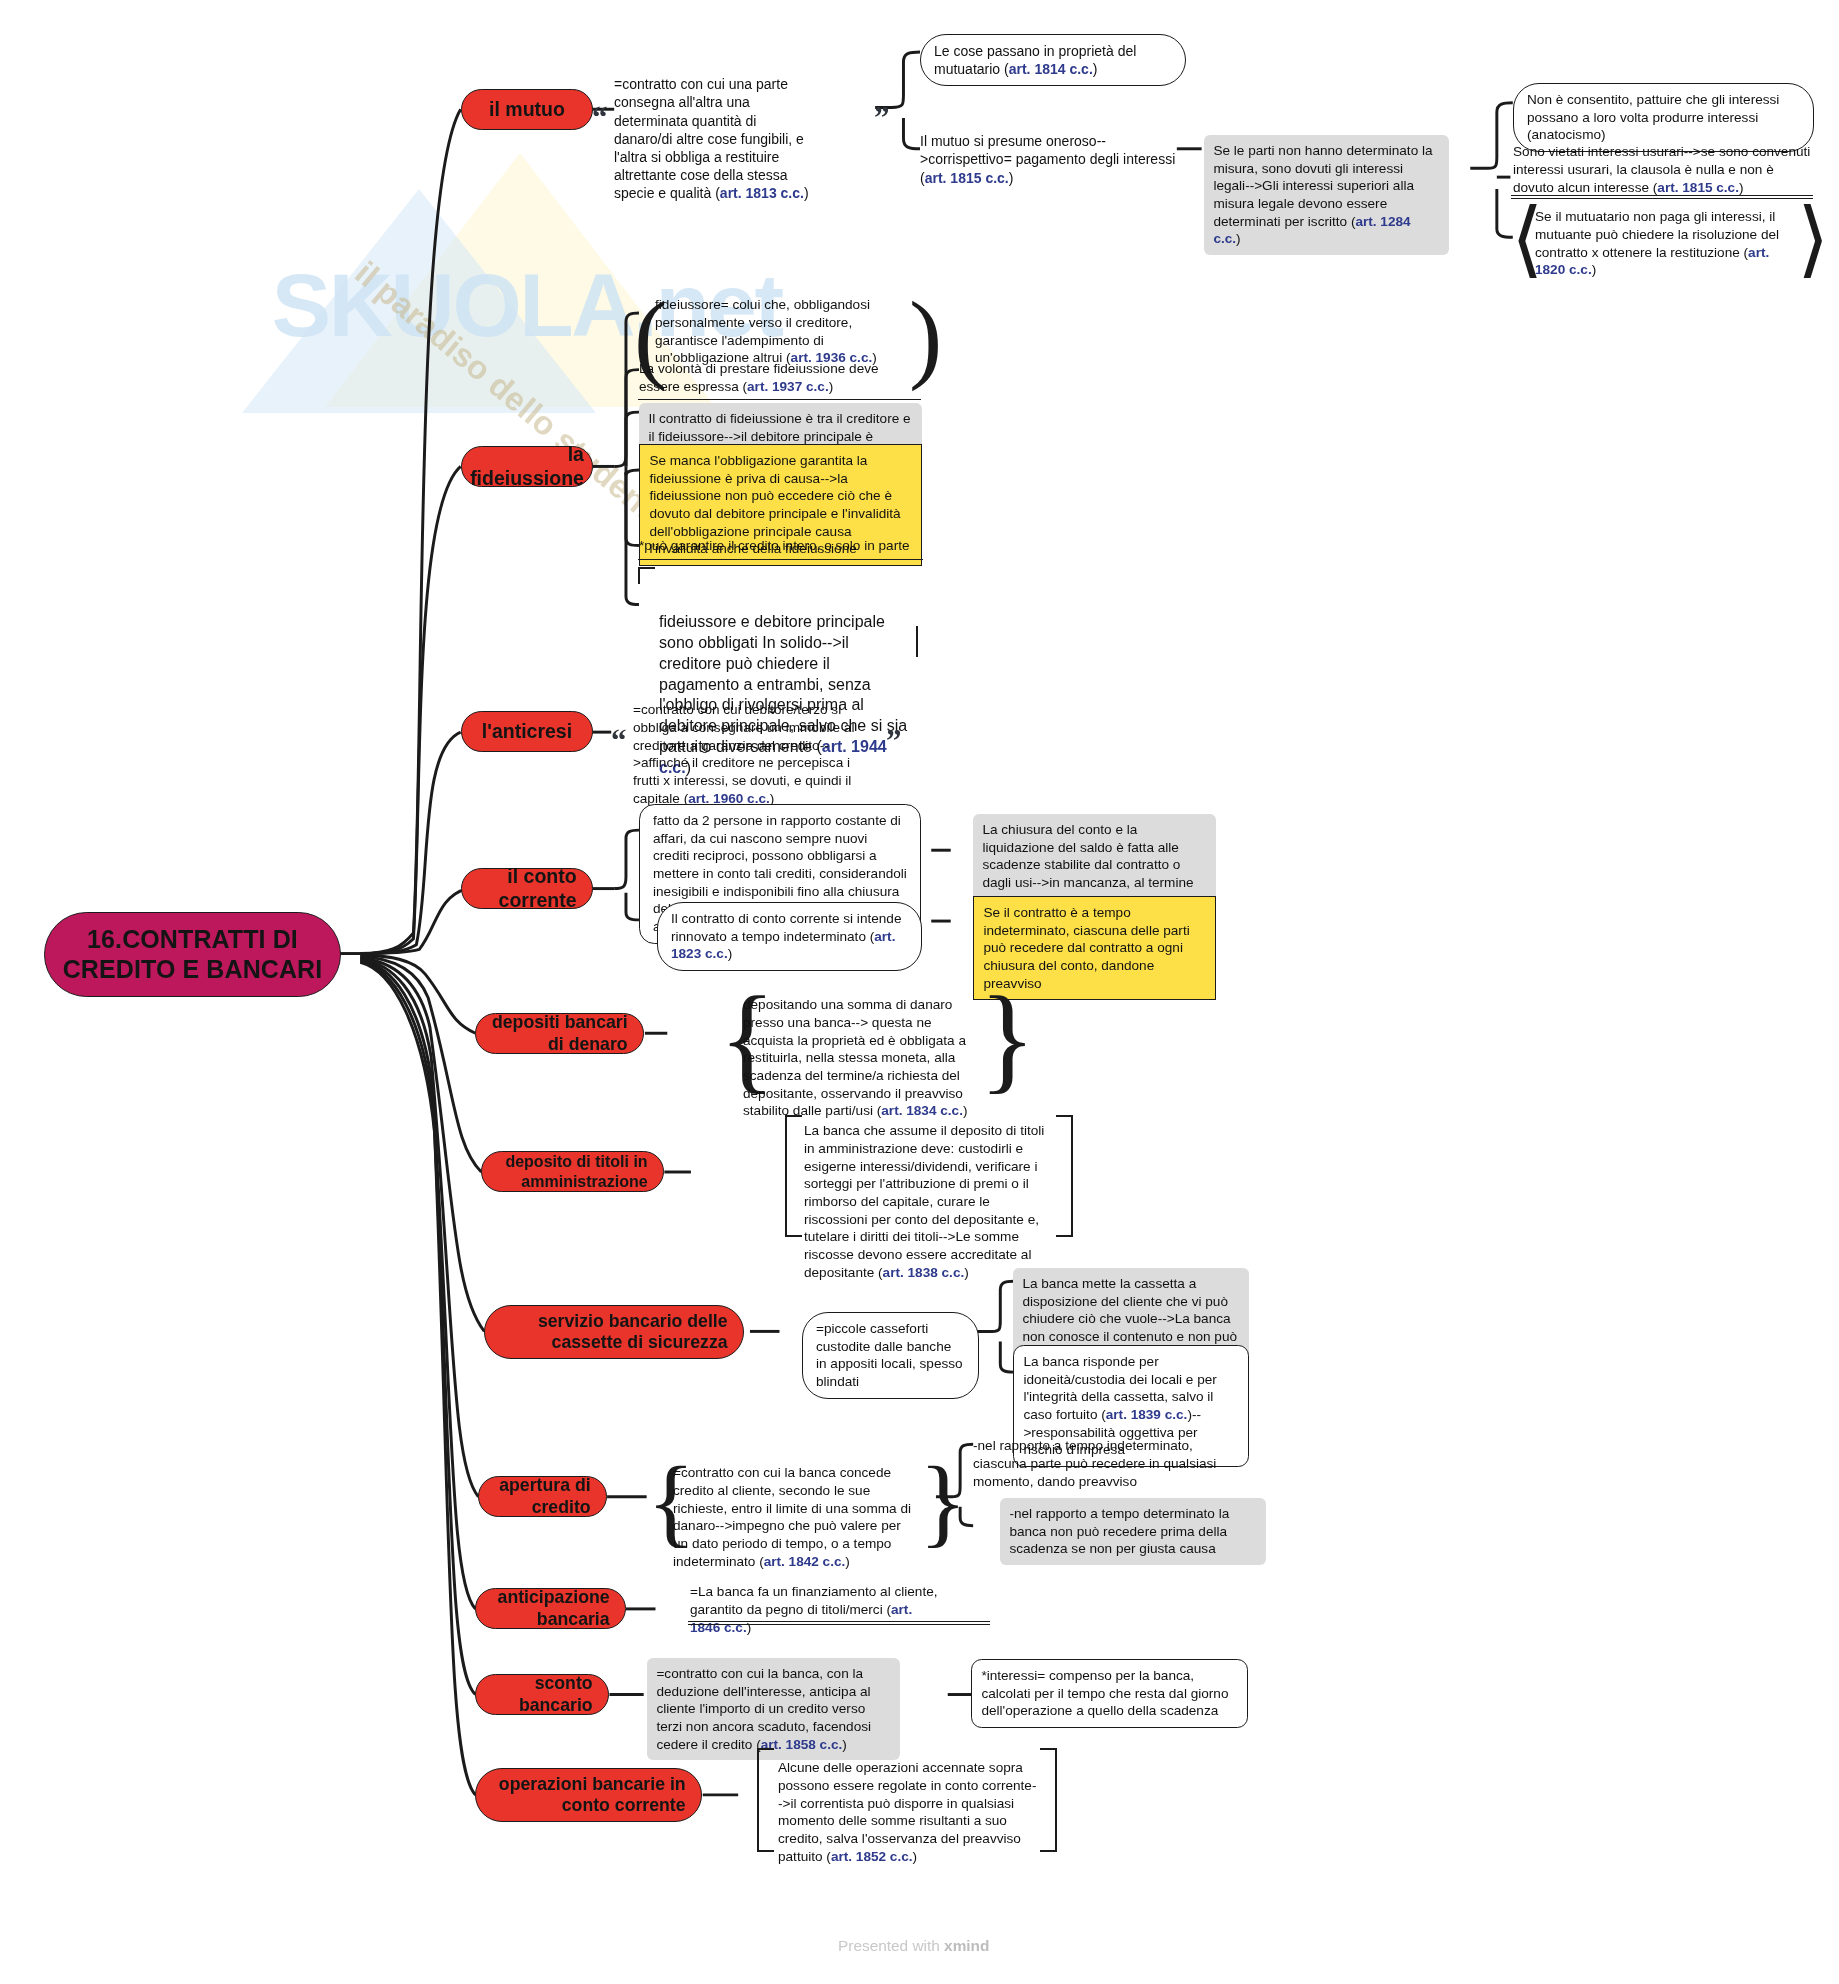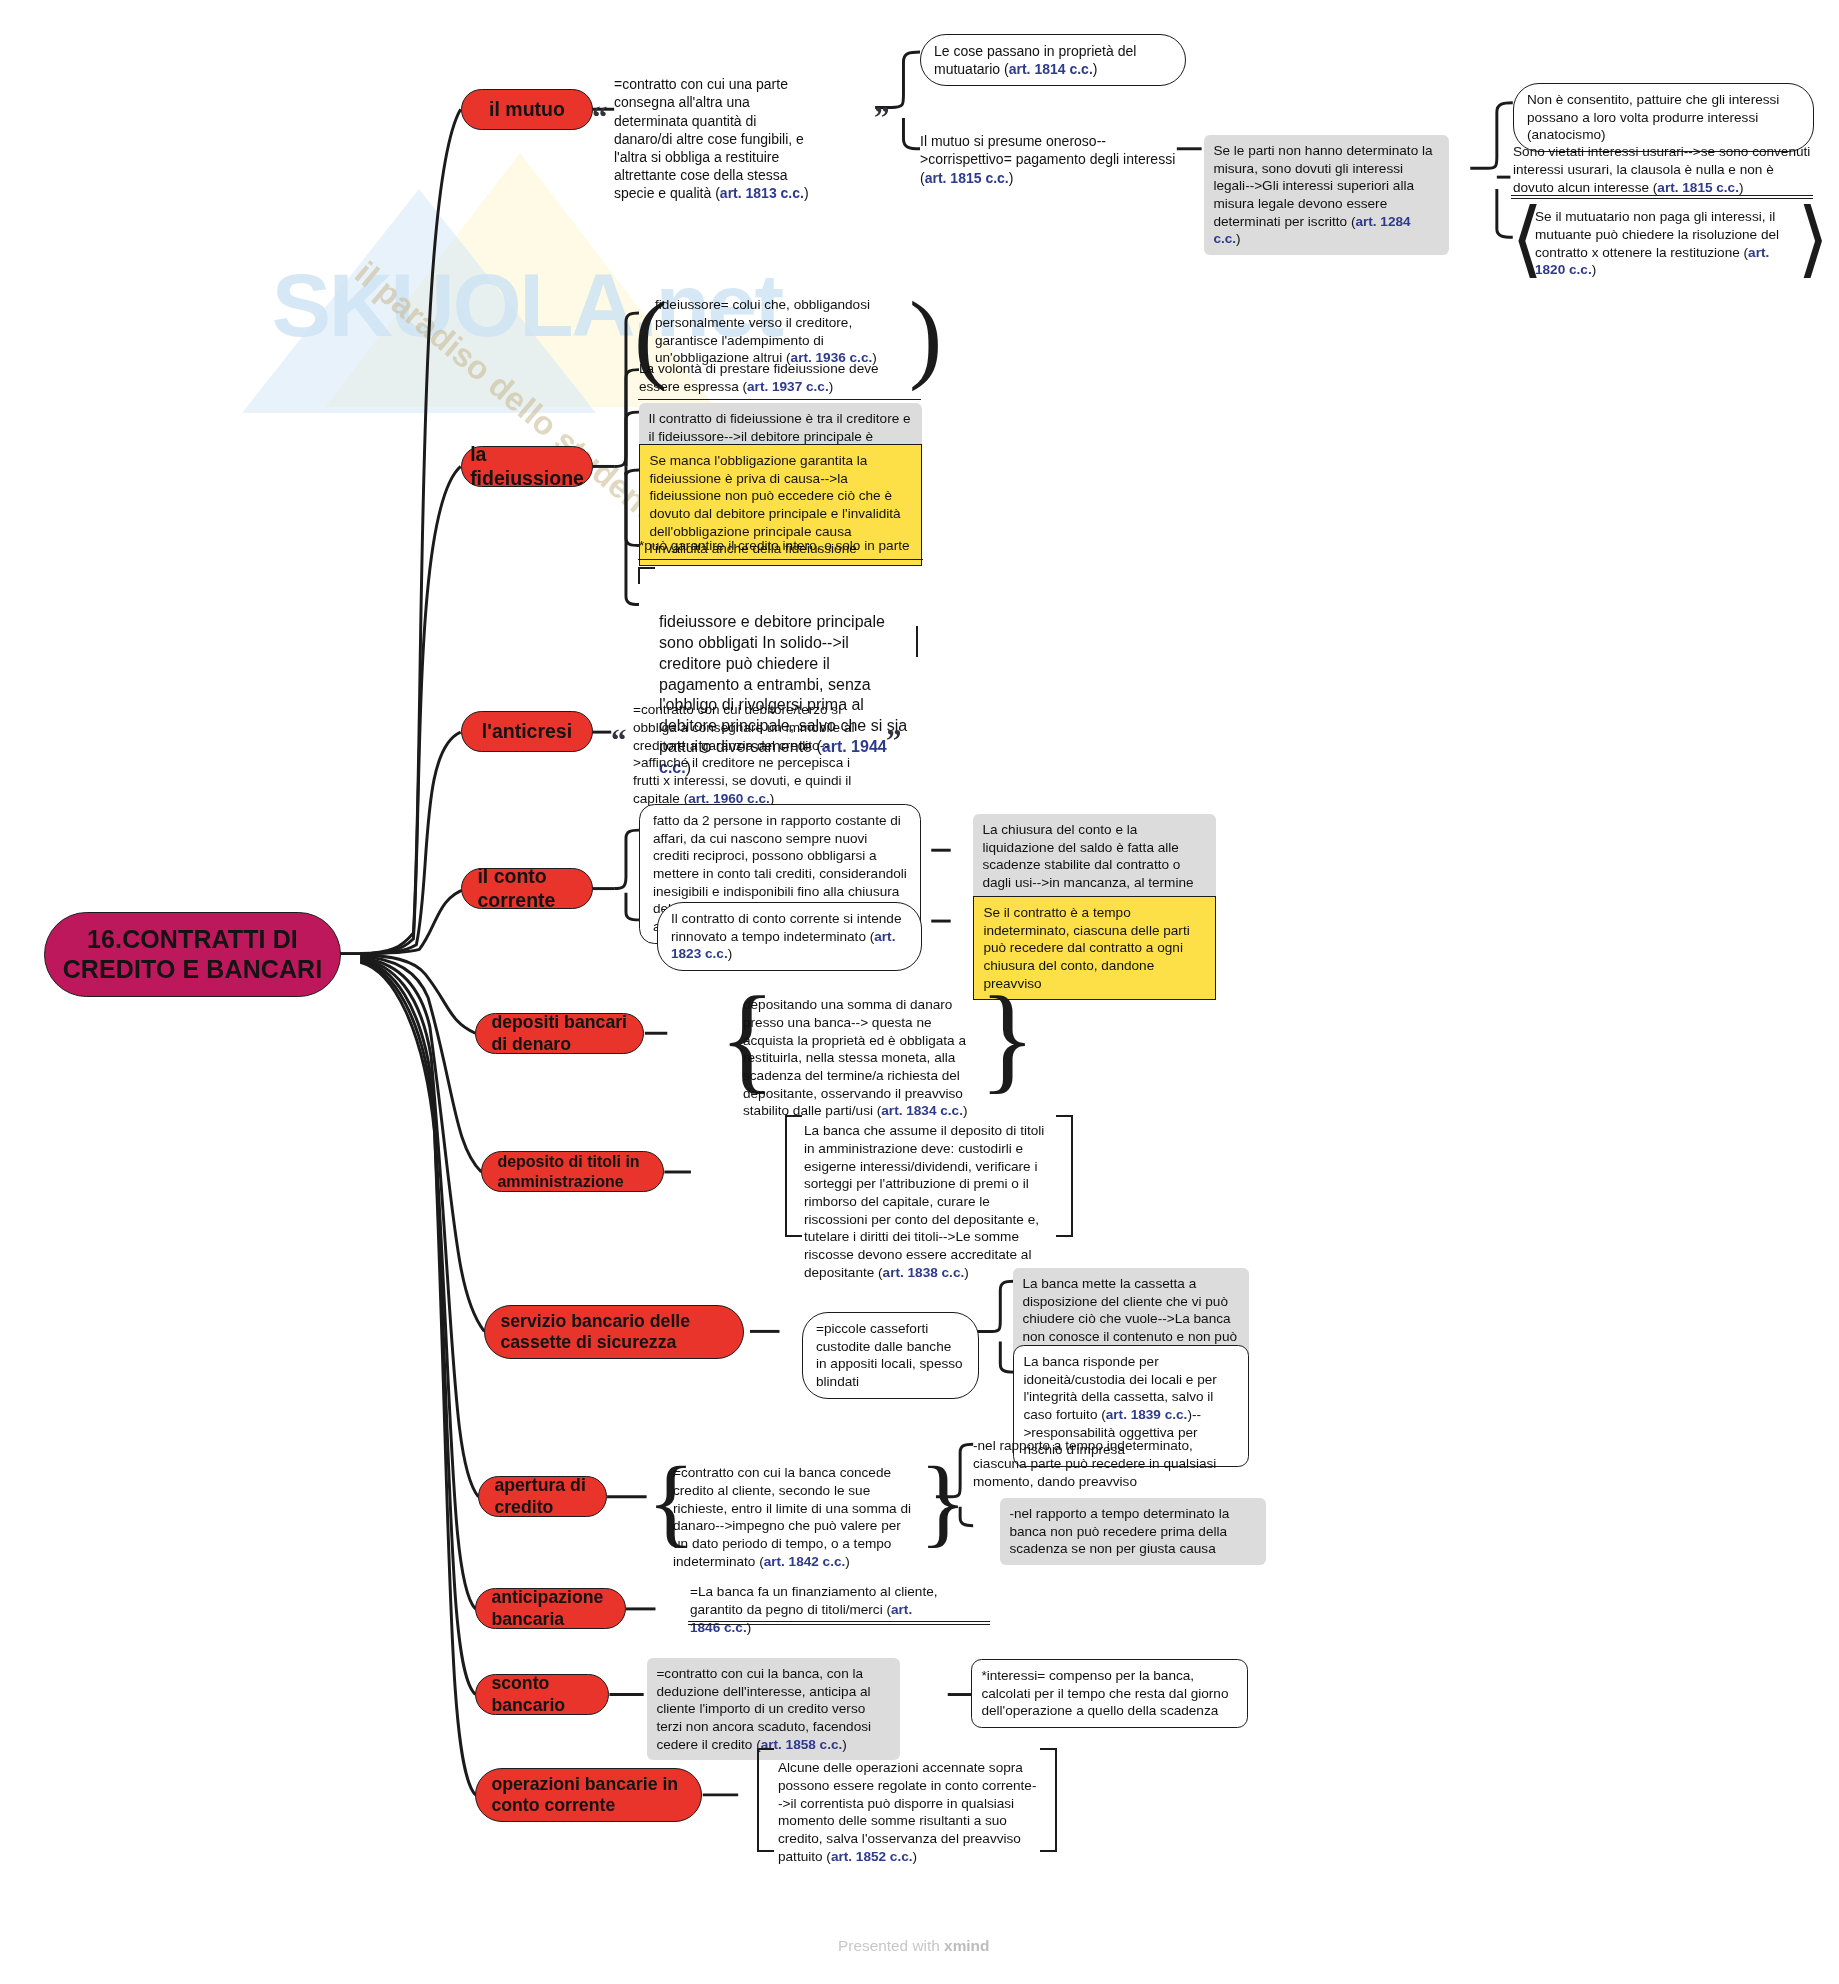--- a/index.html
+++ b/index.html
@@ -18,21 +18,21 @@
   .central{
     position:absolute;background:#be185d;border:1.8px solid #1b1b1b;border-radius:71px;
     display:flex;align-items:center;justify-content:center;text-align:center;
     font-weight:700;color:#141414;line-height:1.18;letter-spacing:0.1px;
   }
 
   
   .topic{
     position:absolute;background:#e8342a;border:1.8px solid #1b1b1b;border-radius:35px;
     display:flex;align-items:center;padding:0 15.4px;box-sizing:border-box;
-    font-weight:700;color:#141414;line-height:1.2;
+    font-weight:700;color:#141414;line-height:1.2;text-align:right;
   }
 
   
   .note{position:absolute;box-sizing:border-box;line-height:1.30;color:#111;}
   .note .t{display:block;}
   .art{color:#2e3a8c;font-weight:700;}
 
   .sh-plain   {background:transparent;border:0;padding:1.2px 0;}
   .sh-gray    {background:#dcdcdc;border:0;border-radius:5.9px;padding:7px 9.4px;}
   .sh-rect    {background:#fde047;border:1.8px solid #1b1b1b;padding:7px 9.4px;}

